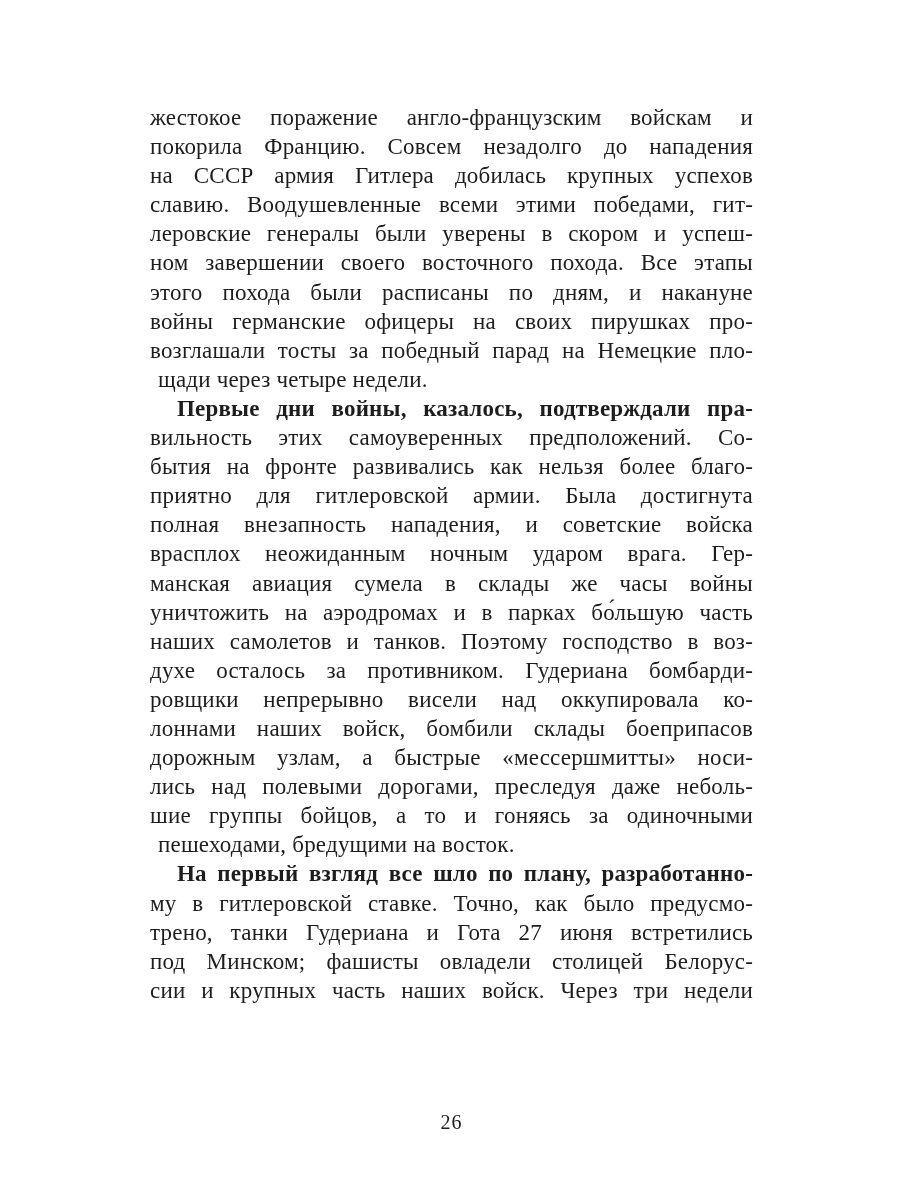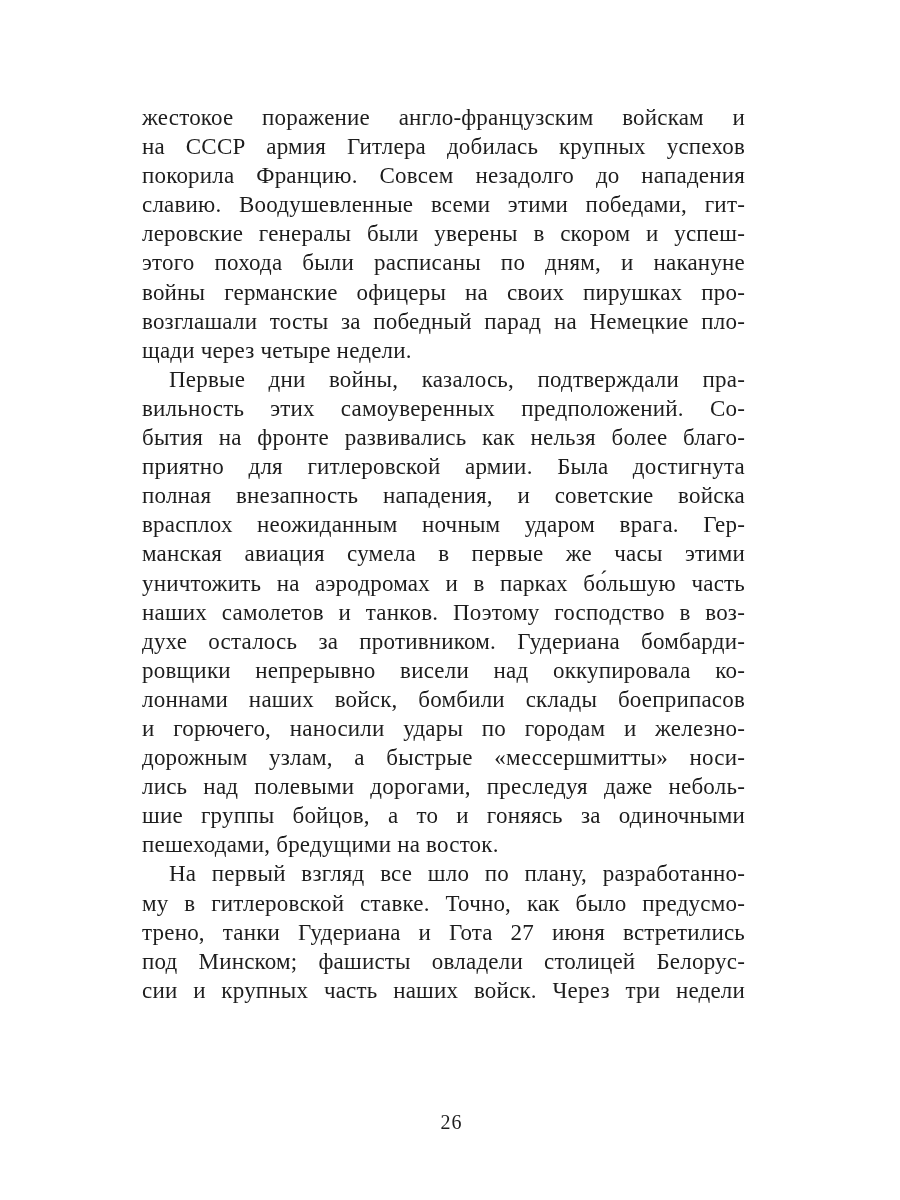--- a/index.html
+++ b/index.html
@@ -10,78 +10,80 @@
     position: relative;
     width: 900px;
     height: 1200px;
     background: #ffffff;
     overflow: hidden;
     font-family: "Liberation Serif", "DejaVu Serif", serif;
     color: #1d1d1d;
   }
   .page-text {
     position: absolute;
-    left: 142px;
+    left: 150px;
     top: 103px;
     width: 603px;
   }
   .line {
     font-size: 23px;
     line-height: 29.1px;
     height: 29.1px;
     text-align: justify;
     text-align-last: justify;
     letter-spacing: 0.2px;
     white-space: normal;
   }
   .line.indent {
     padding-left: 27px;
+    font-weight: bold;
   }
   .line.para-end {
     text-align: left;
     text-align-last: left;
+    margin-left: 8px;
   }
   .page-number {
     position: absolute;
     left: 150px;
     top: 1108px;
     width: 603px;
     font-size: 20px;
     line-height: 29px;
     text-align: center;
     letter-spacing: 1px;
   }
 </style>
 </head>
 <body>
 
 <div class="book-page">
   <div class="page-text">
       <div class="line">жестокое поражение англо-французским войскам и</div>
+      <div class="line">покорила Францию. Совсем незадолго до нападения</div>
       <div class="line">на СССР армия Гитлера добилась крупных успехов</div>
-      <div class="line">покорила Францию. Совсем незадолго до нападения</div>
       <div class="line">славию. Воодушевленные всеми этими победами, гит-</div>
       <div class="line">леровские генералы были уверены в скором и успеш-</div>
+      <div class="line">ном завершении своего восточного похода. Все этапы</div>
       <div class="line">этого похода были расписаны по дням, и накануне</div>
       <div class="line">войны германские офицеры на своих пирушках про-</div>
       <div class="line">возглашали тосты за победный парад на Немецкие пло-</div>
       <div class="line para-end">щади через четыре недели.</div>
       <div class="line indent">Первые дни войны, казалось, подтверждали пра-</div>
       <div class="line">вильность этих самоуверенных предположений. Со-</div>
       <div class="line">бытия на фронте развивались как нельзя более благо-</div>
       <div class="line">приятно для гитлеровской армии. Была достигнута</div>
       <div class="line">полная внезапность нападения, и советские войска</div>
       <div class="line">врасплох неожиданным ночным ударом врага. Гер-</div>
-      <div class="line">манская авиация сумела в первые же часы этими</div>
+      <div class="line">манская авиация сумела в склады же часы войны</div>
       <div class="line">уничтожить на аэродромах и в парках бо́льшую часть</div>
       <div class="line">наших самолетов и танков. Поэтому господство в воз-</div>
       <div class="line">духе осталось за противником. Гудериана бомбарди-</div>
       <div class="line">ровщики непрерывно висели над оккупировала ко-</div>
       <div class="line">лоннами наших войск, бомбили склады боеприпасов</div>
-      <div class="line">и горючего, наносили удары по городам и железно-</div>
       <div class="line">дорожным узлам, а быстрые «мессершмитты» носи-</div>
       <div class="line">лись над полевыми дорогами, преследуя даже неболь-</div>
       <div class="line">шие группы бойцов, а то и гоняясь за одиночными</div>
       <div class="line para-end">пешеходами, бредущими на восток.</div>
       <div class="line indent">На первый взгляд все шло по плану, разработанно-</div>
       <div class="line">му в гитлеровской ставке. Точно, как было предусмо-</div>
       <div class="line">трено, танки Гудериана и Гота 27 июня встретились</div>
       <div class="line">под Минском; фашисты овладели столицей Белорус-</div>
       <div class="line">сии и крупных часть наших войск. Через три недели</div>
     </div>

